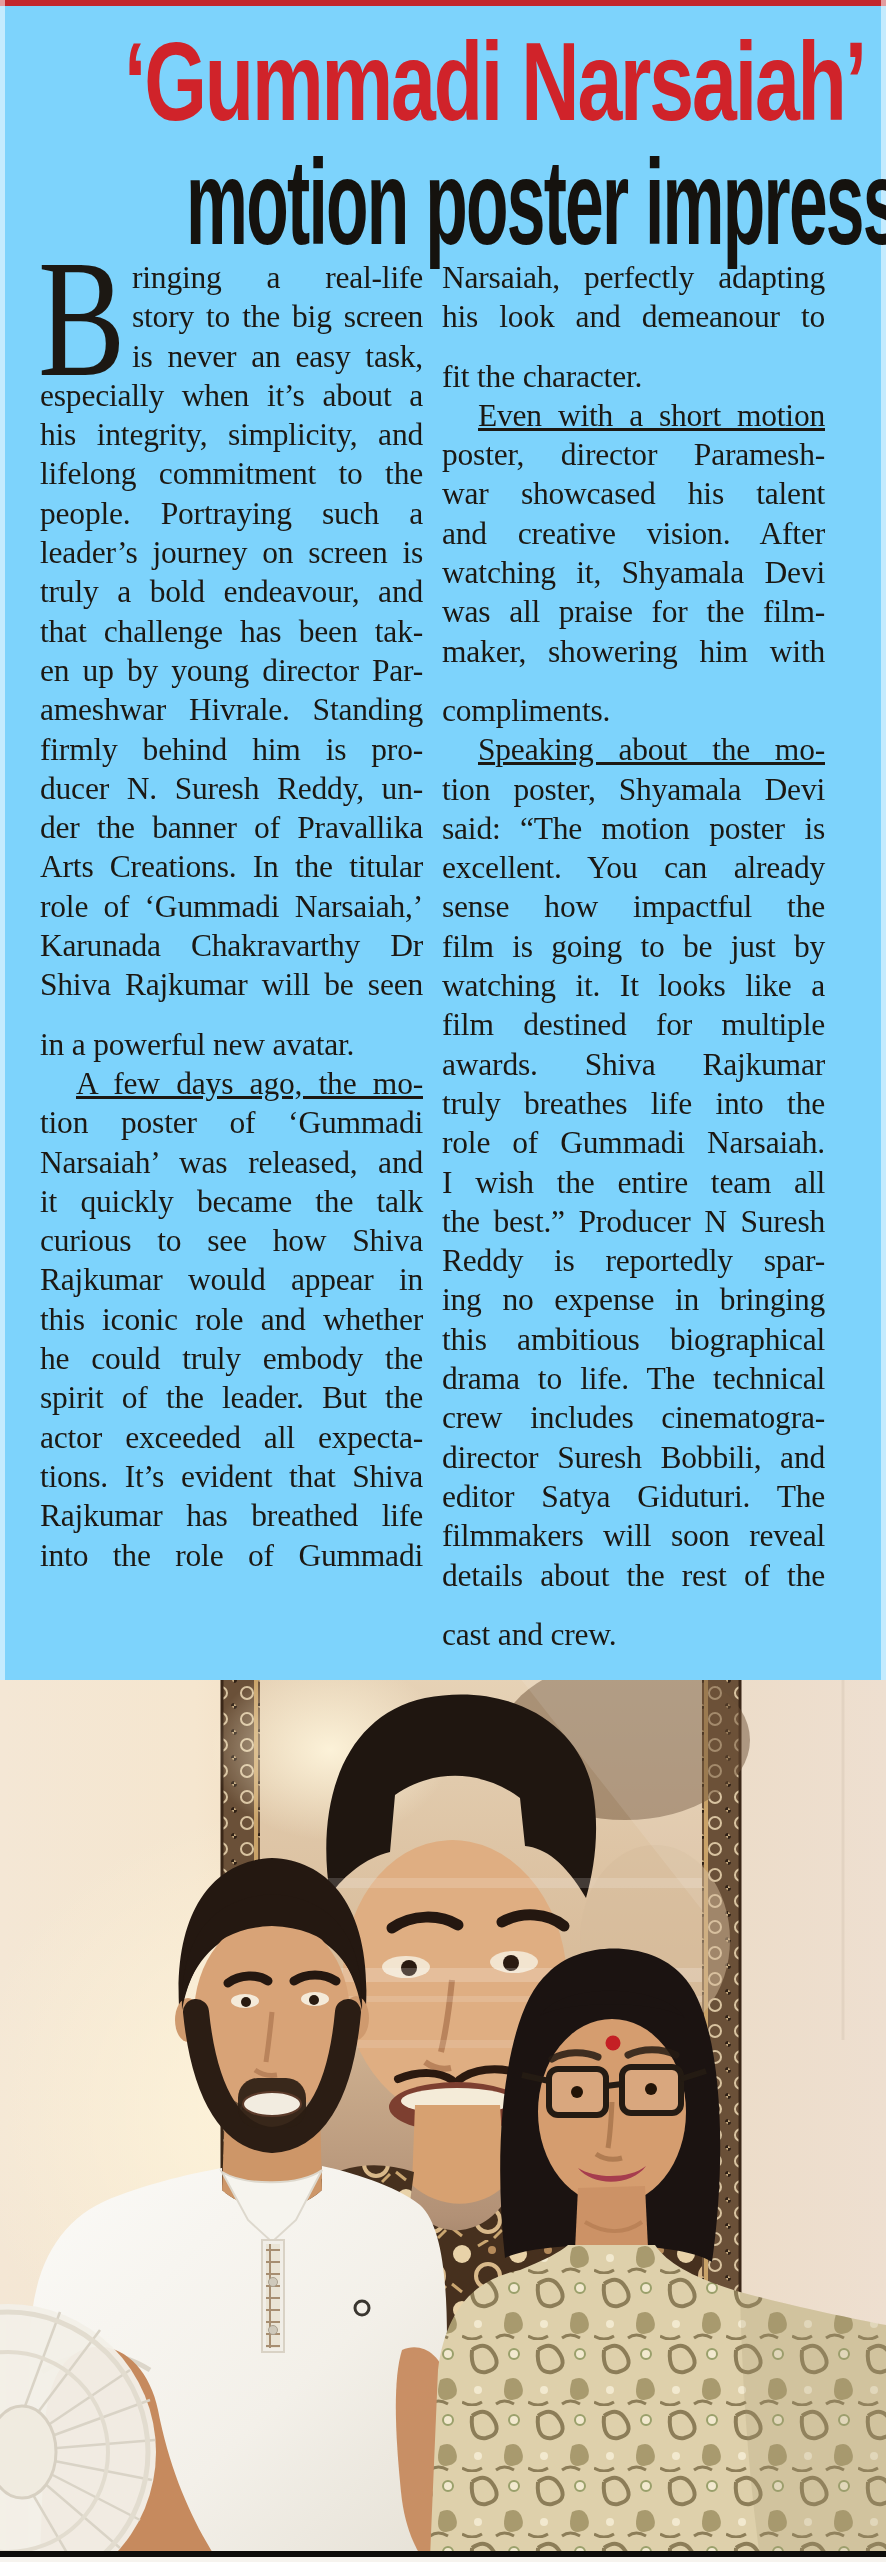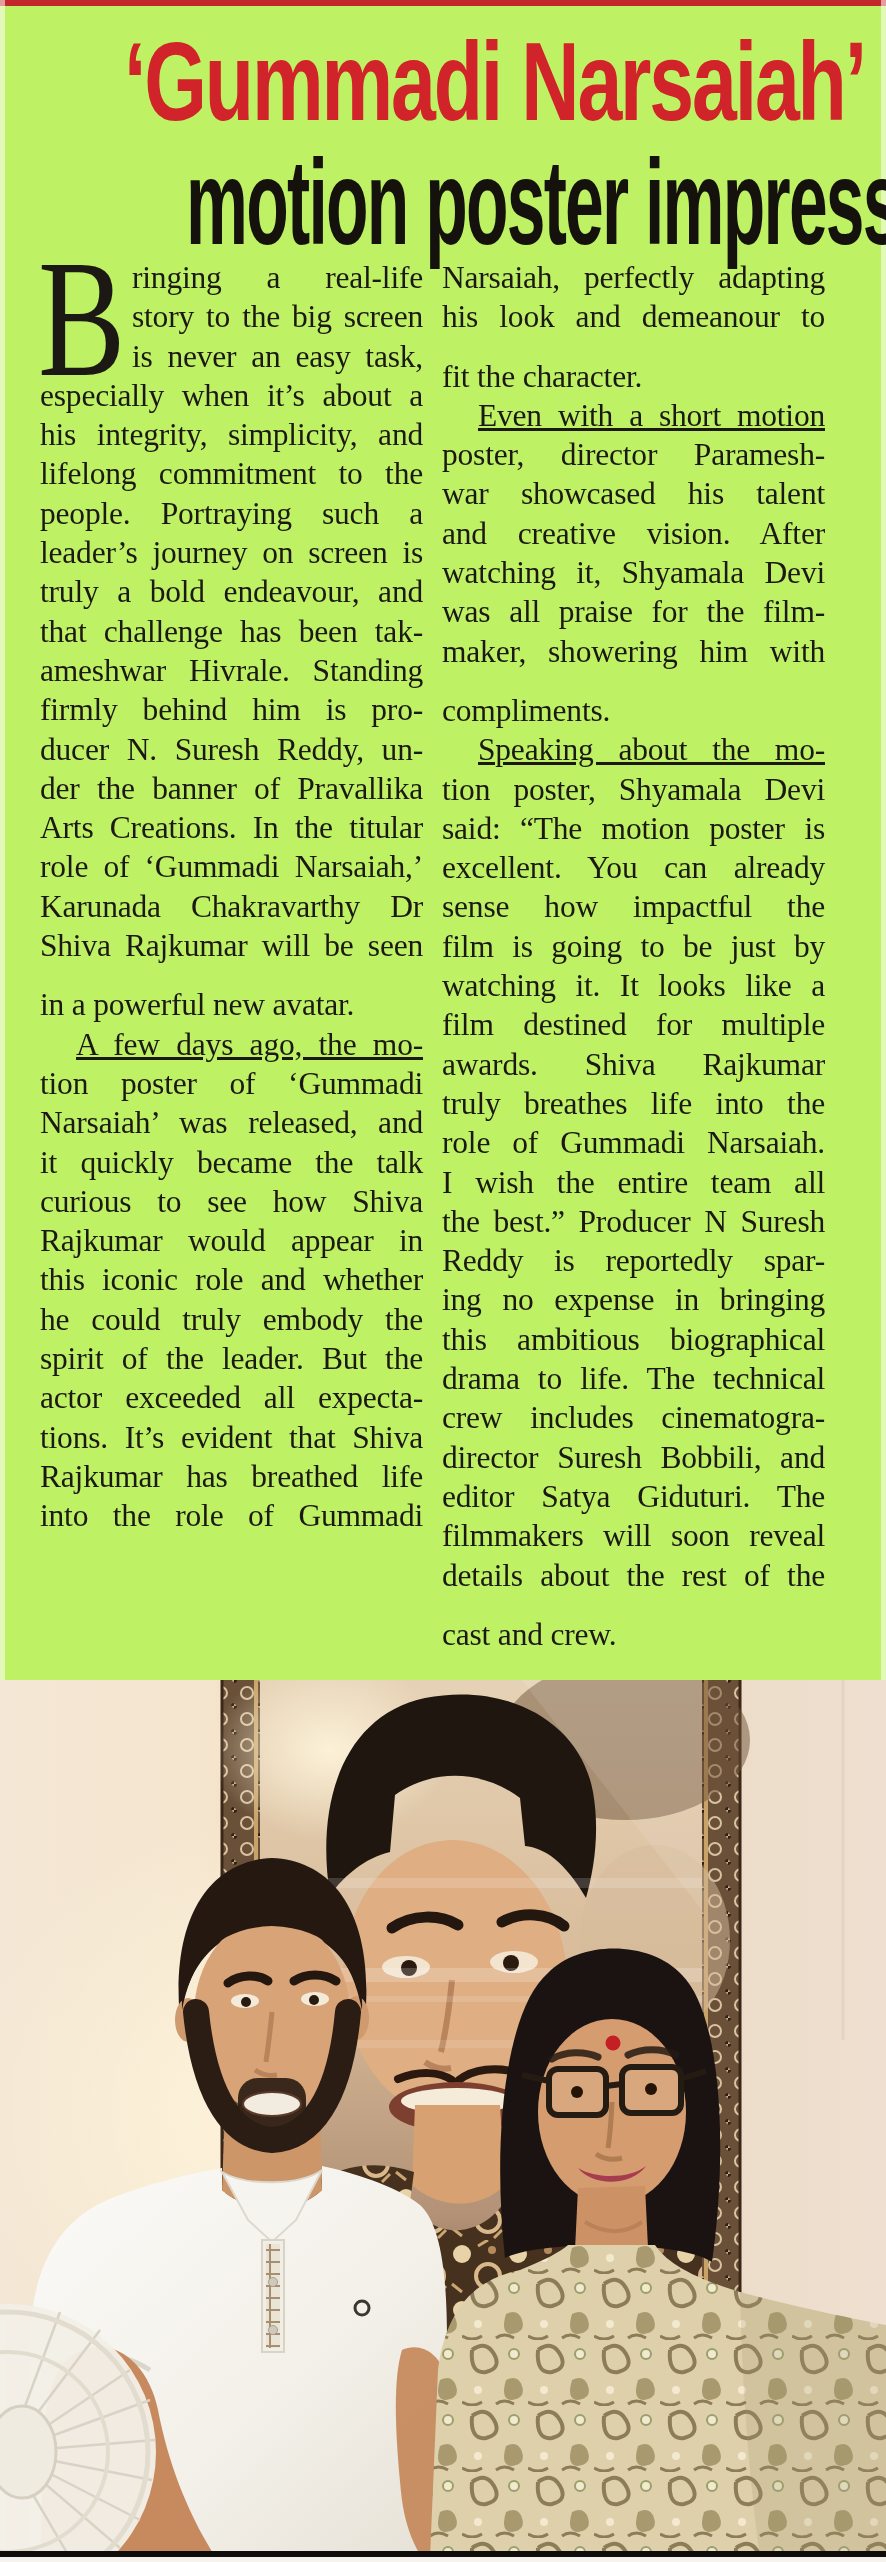--- a/index.html
+++ b/index.html
@@ -22,21 +22,21 @@
   .line.last{text-align-last:left;margin-top:20px;}
   .line.indent{padding-left:36px;text-decoration:underline;}
   .line.dcpad{padding-left:92px;}
   .dropcap{position:absolute;left:-2px;top:-24px;font-size:168px;line-height:168px;
            font-weight:400;transform:scaleX(.78);transform-origin:0 0;}
   .photo{position:absolute;left:0;top:1680px;width:886px;height:878px;}
 </style>
 </head>
 <body>
 
-<div class="page" style="background: #bef264;">
+<div class="page" style="background: #7dd3fc;">
 
   <div class="top-rule" style="background: rgb(194, 39, 44);"></div>
   <div class="edge-strip" style="left:0"></div>
   <div class="edge-strip" style="left:881px"></div>
 
   <div class="hl hl1" style="color: rgb(208, 35, 42);">‘Gummadi Narsaiah’</div>
   <div class="hl hl2" style="color: rgb(21, 18, 14);">motion poster impresses</div>
 
   <div class="col col-left" style="color: rgb(28, 24, 19);">
       <div class="para">
@@ -44,20 +44,21 @@
         <div class="line dcpad">ringing a real-life</div>
         <div class="line dcpad">story to the big screen</div>
         <div class="line dcpad">is never an easy task,</div>
         <div class="line">especially when it’s about a</div>
         <div class="line">his integrity, simplicity, and</div>
         <div class="line">lifelong commitment to the</div>
         <div class="line">people. Portraying such a</div>
         <div class="line">leader’s journey on screen is</div>
         <div class="line">truly a bold endeavour, and</div>
         <div class="line">that challenge has been tak-</div>
+        <div class="line">en up by young director Par-</div>
         <div class="line">ameshwar Hivrale. Standing</div>
         <div class="line">firmly behind him is pro-</div>
         <div class="line">ducer N. Suresh Reddy, un-</div>
         <div class="line">der the banner of Pravallika</div>
         <div class="line">Arts Creations. In the titular</div>
         <div class="line">role of ‘Gummadi Narsaiah,’</div>
         <div class="line">Karunada Chakravarthy Dr</div>
         <div class="line">Shiva Rajkumar will be seen</div>
         <div class="line last">in a powerful new avatar.</div>
       </div>

